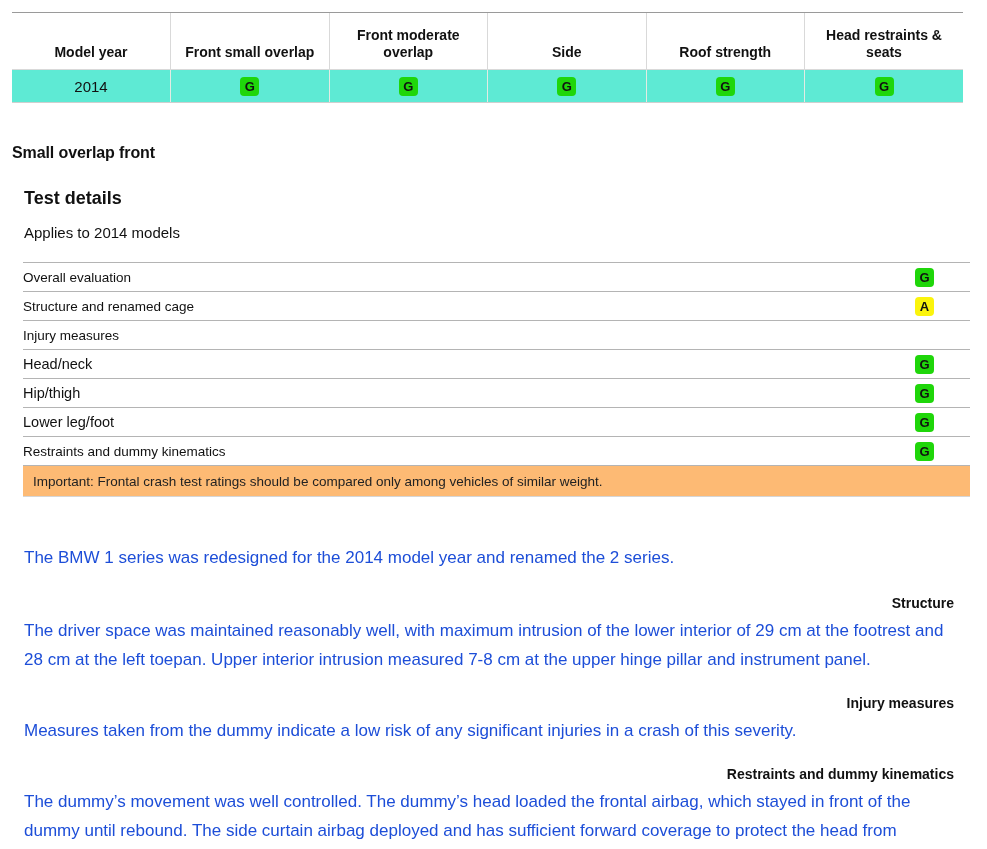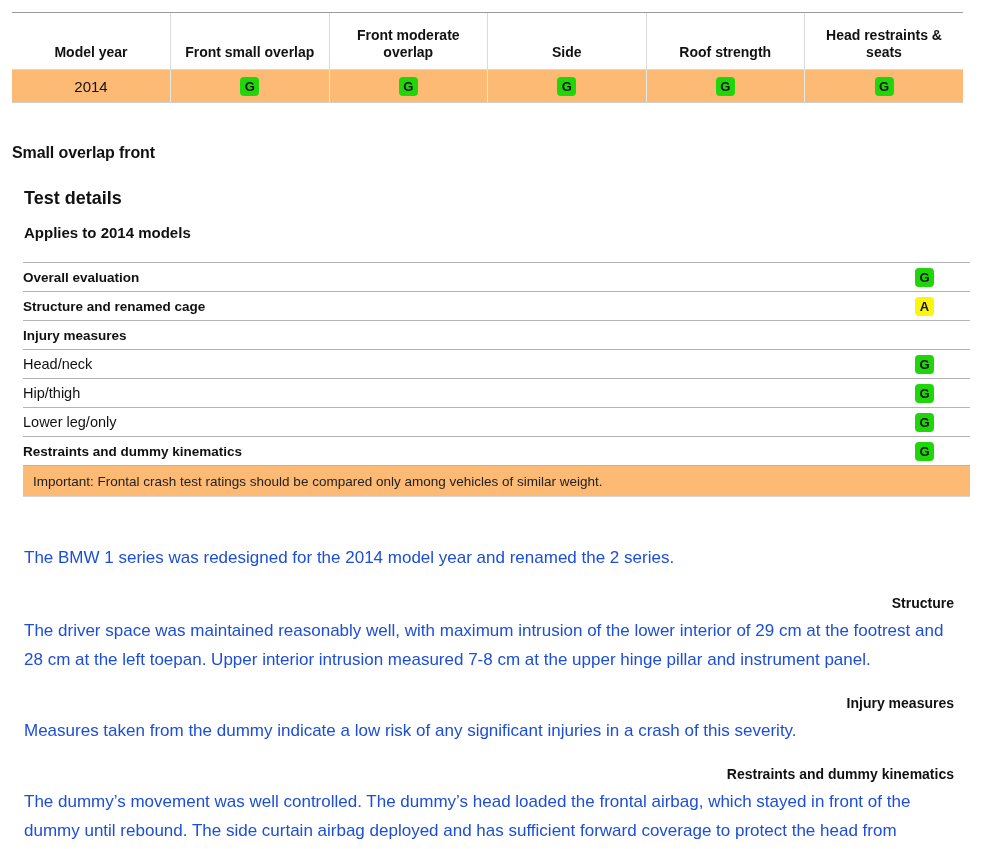--- a/index.html
+++ b/index.html
@@ -39,21 +39,21 @@
     line-height: 17px;
     background: #ffffff;
     border-radius: 27px;
   }
   table.ratings thead th:first-child {
     border-left: none;
   }
   table.ratings tbody td {
     border-bottom: 1px solid #cfcfcf;
     border-left: 1px solid #e3ebe3;
-    background: #fdba74;
+    background: #5eead4;
     text-align: center;
     font-size: 15px;
     height: 28px;
     padding: 2px 0;
     vertical-align: middle;
   }
   table.ratings tbody td:first-child {
     border-left: none;
   }
 
@@ -91,21 +91,21 @@
     font-weight: bold;
     margin: 0;
     padding: 0;
     color: #111;
     position: absolute;
     left: 24px;
     top: 188px;
   }
   h3.applies-title {
     font-size: 15px;
-    font-weight: bold;
+    font-weight: normal;
     margin: 0;
     padding: 0;
     color: #111;
     position: absolute;
     left: 24px;
     top: 224px;
   }
 
   
   .detail-wrap {
@@ -127,21 +127,21 @@
     background: #ffffff;
   }
   table.detail tr.drow:first-child > td {
     border-top: 1px solid #b4b4b4;
   }
   td.dlabel {
     font-size: 13.5px;
     color: #111;
     padding-left: 10px;
   }
-  td.dlabel.level0 { font-weight: bold; }
+  td.dlabel.level0 { font-weight: normal; }
   td.dlabel.level1 { font-weight: normal; padding-left: 24px; font-size: 14.5px; }
   td.dvalue {
     width: 90px;
     text-align: center;
   }
   td.dvalue .badge { margin-left: -1px; }
 
   tr.note-row > td {
     background: #fdba74;
     border-bottom: 1px solid #d5d5d5;
@@ -226,21 +226,21 @@
         </tr>
         <tr class="drow">
           <td class="dlabel level1">Head/neck</td>
           <td class="dvalue"><span class="badge g">G</span></td>
         </tr>
         <tr class="drow">
           <td class="dlabel level1">Hip/thigh</td>
           <td class="dvalue"><span class="badge g">G</span></td>
         </tr>
         <tr class="drow">
-          <td class="dlabel level1">Lower leg/only</td>
+          <td class="dlabel level1">Lower leg/foot</td>
           <td class="dvalue"><span class="badge g">G</span></td>
         </tr>
         <tr class="drow">
           <td class="dlabel level0">Restraints and dummy kinematics</td>
           <td class="dvalue"><span class="badge g">G</span></td>
         </tr>
         <tr class="note-row">
           <td colspan="2">Important: Frontal crash test ratings should be compared only among vehicles of similar weight.</td>
         </tr>
       </tbody>

